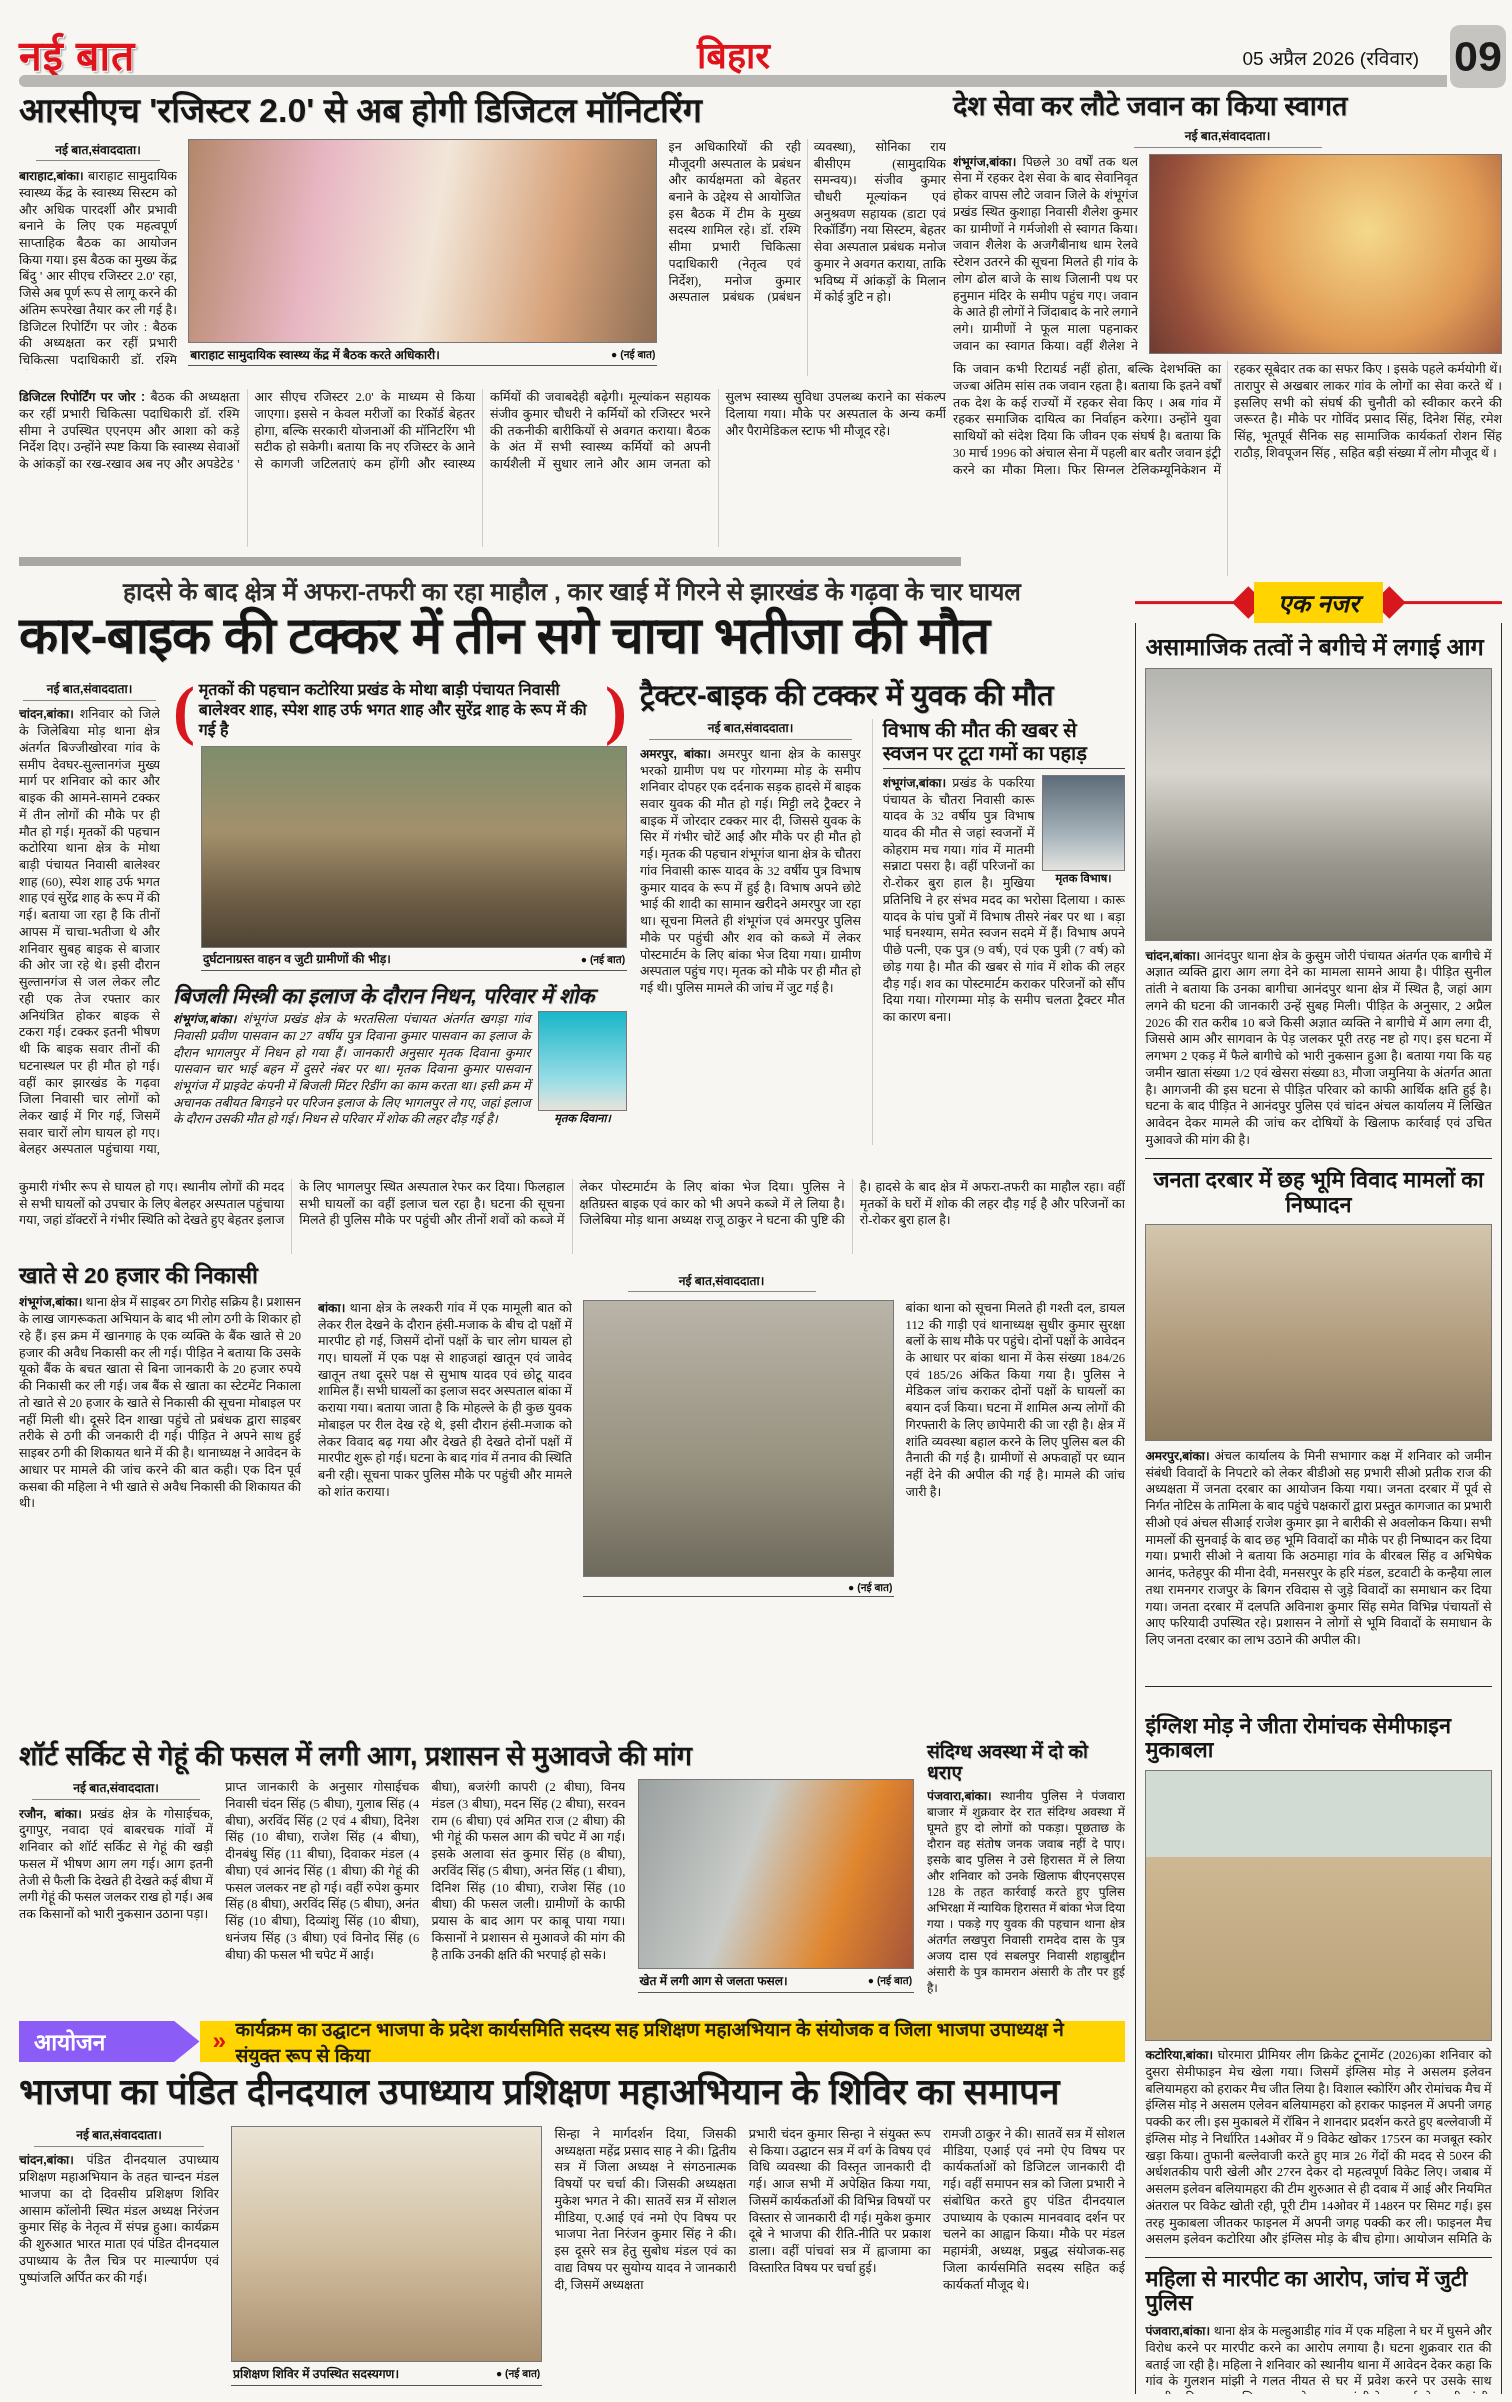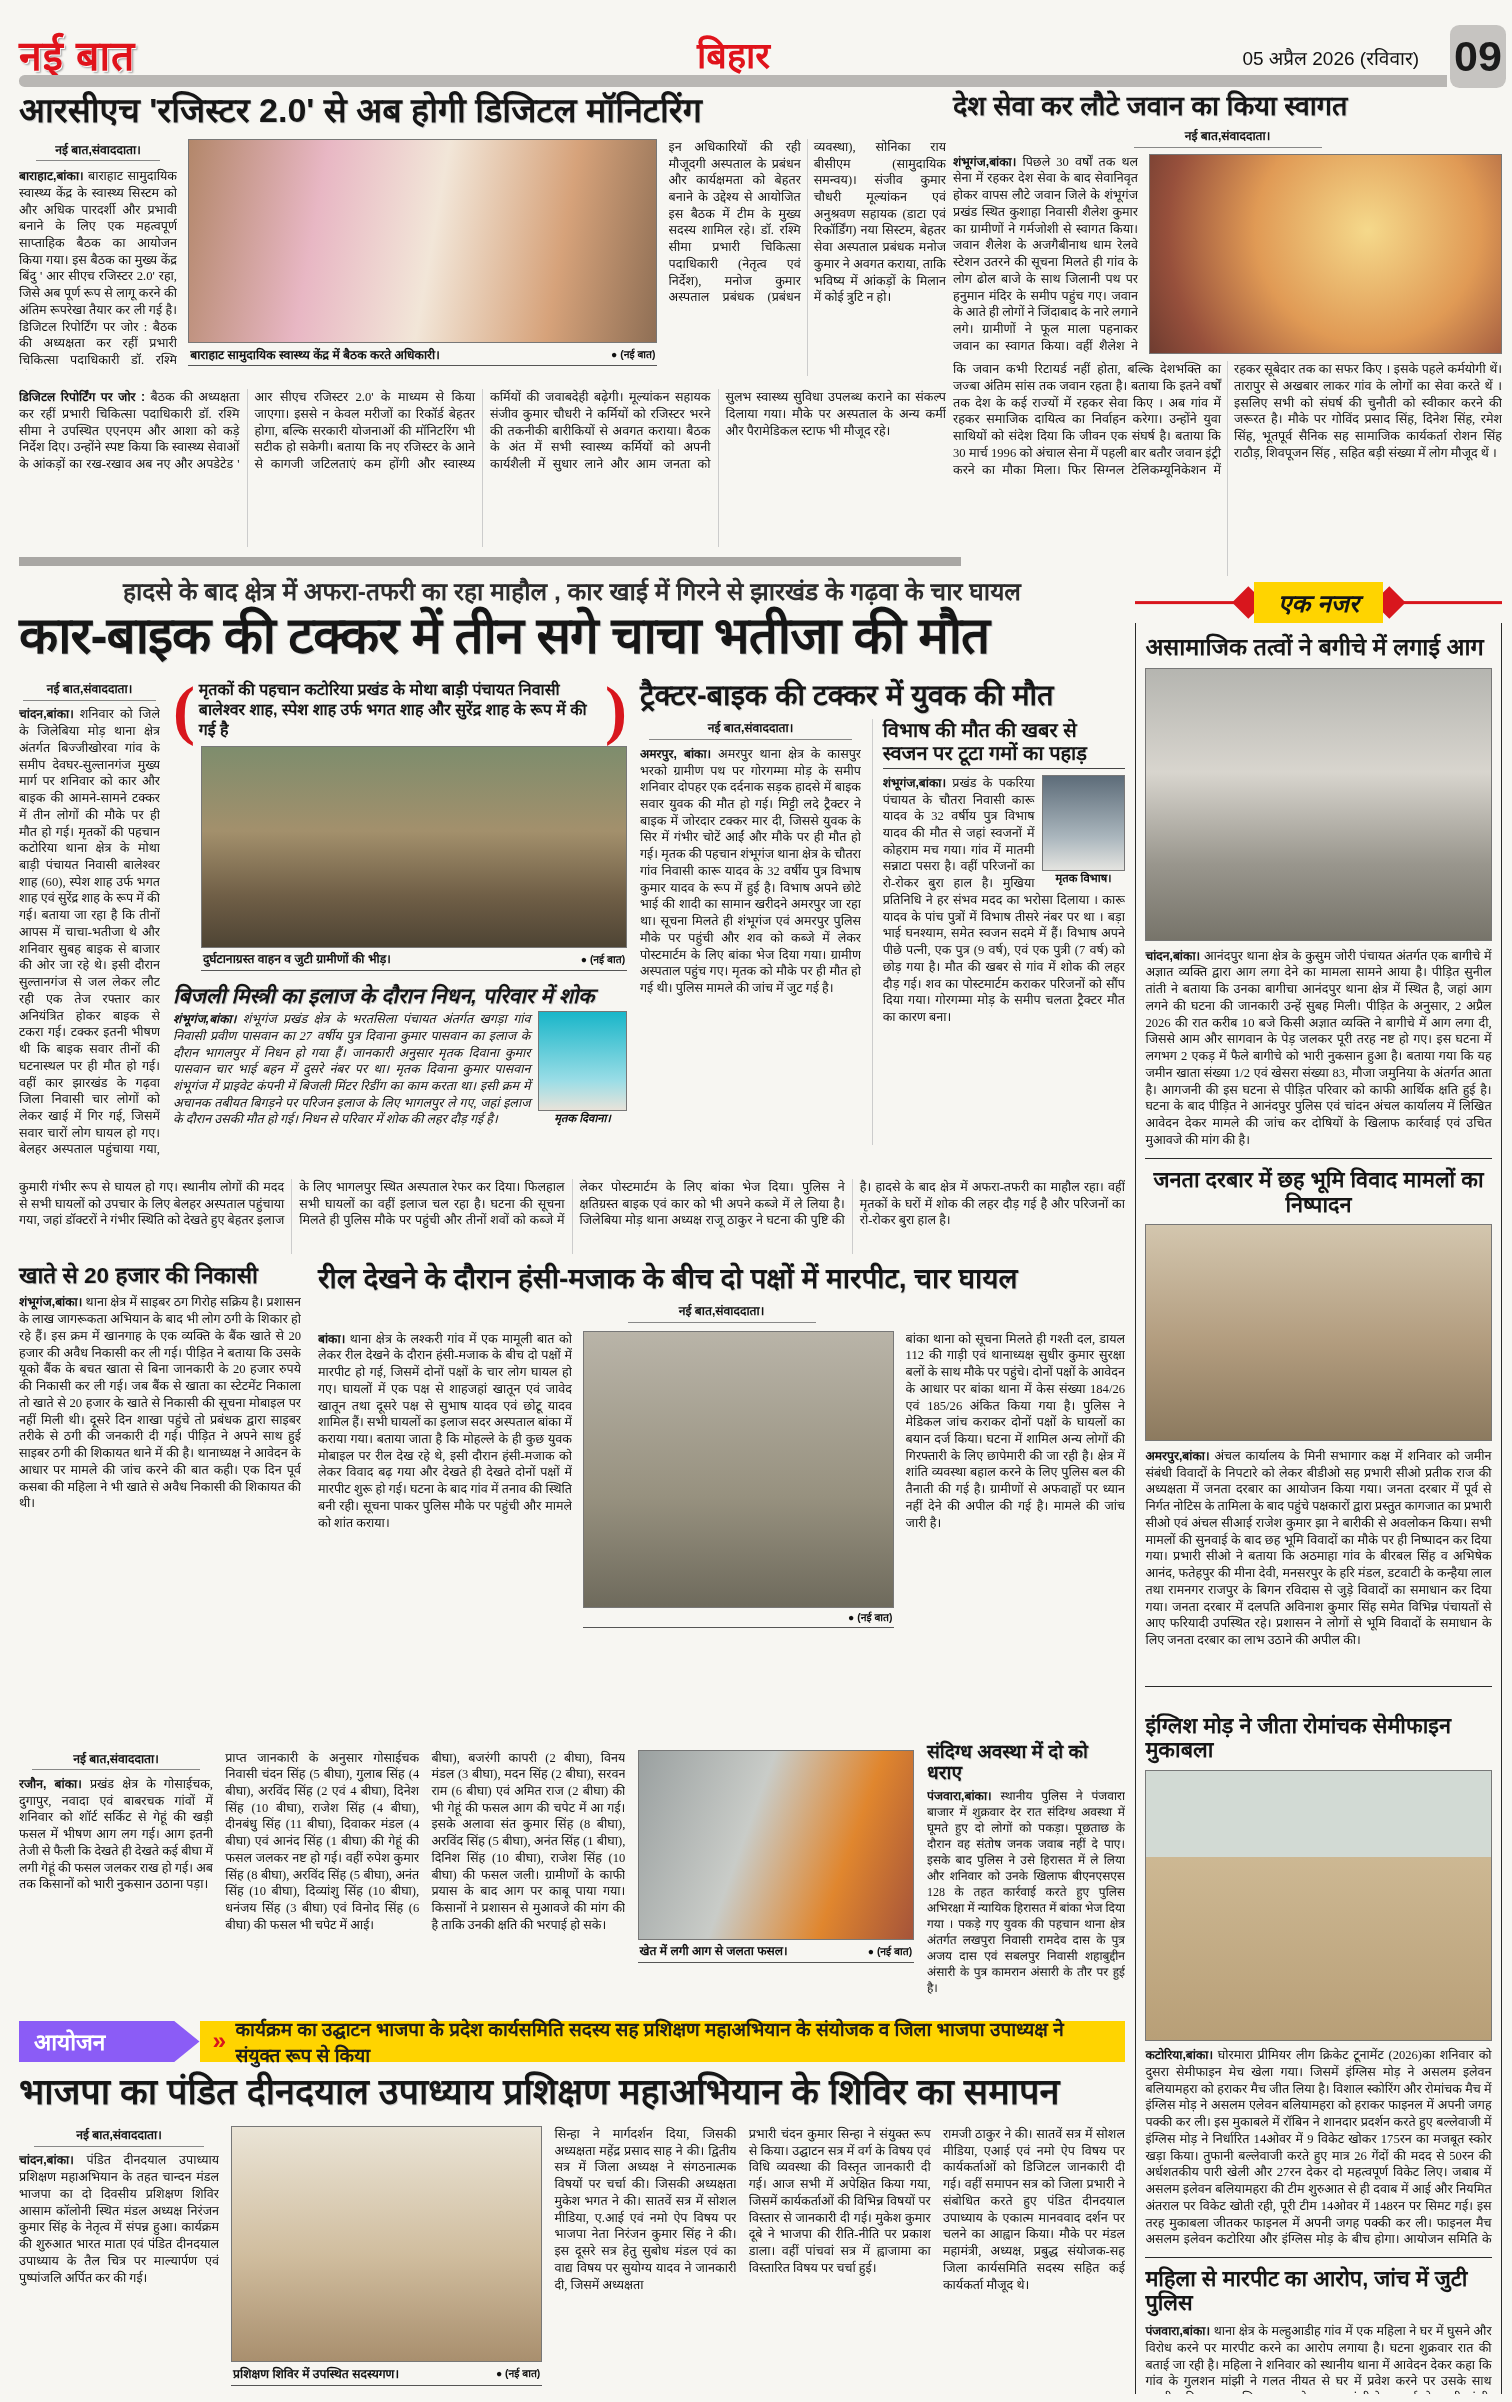--- a/index.html
+++ b/index.html
@@ -176,36 +176,36 @@
 </div>
 
 <div class="body cols4 abs" style="left:19px;top:1179px;width:1106px;height:75px;">कुमारी गंभीर रूप से घायल हो गए। स्थानीय लोगों की मदद से सभी घायलों को उपचार के लिए बेलहर अस्पताल पहुंचाया गया, जहां डॉक्टरों ने गंभीर स्थिति को देखते हुए बेहतर इलाज के लिए भागलपुर स्थित अस्पताल रेफर कर दिया। फिलहाल सभी घायलों का वहीं इलाज चल रहा है। घटना की सूचना मिलते ही पुलिस मौके पर पहुंची और तीनों शवों को कब्जे में लेकर पोस्टमार्टम के लिए बांका भेज दिया। पुलिस ने क्षतिग्रस्त बाइक एवं कार को भी अपने कब्जे में ले लिया है। जिलेबिया मोड़ थाना अध्यक्ष राजू ठाकुर ने घटना की पुष्टि की है। हादसे के बाद क्षेत्र में अफरा-तफरी का माहौल रहा। वहीं मृतकों के घरों में शोक की लहर दौड़ गई है और परिजनों का रो-रोकर बुरा हाल है।</div>
 
 <div class="abs" style="left:19px;top:1264px;width:282px;height:469px;">
   <div class="hl" style="font-size:22.6px;">खाते से 20 हजार की निकासी</div>
   <div class="body" style="margin-top:5.6px;height:426px;"><b class="dl">शंभूगंज,बांका।</b> <span>थाना क्षेत्र में साइबर ठग गिरोह सक्रिय है। प्रशासन के लाख जागरूकता अभियान के बाद भी लोग ठगी के शिकार हो रहे हैं। इस क्रम में खानगाह के एक व्यक्ति के बैंक खाते से 20 हजार की अवैध निकासी कर ली गई। पीड़ित ने बताया कि उसके यूको बैंक के बचत खाता से बिना जानकारी के 20 हजार रुपये की निकासी कर ली गई। जब बैंक से खाता का स्टेटमेंट निकाला तो खाते से 20 हजार के खाते से निकासी की सूचना मोबाइल पर नहीं मिली थी। दूसरे दिन शाखा पहुंचे तो प्रबंधक द्वारा साइबर तरीके से ठगी की जनकारी दी गई। पीड़ित ने अपने साथ हुई साइबर ठगी की शिकायत थाने में की है। थानाध्यक्ष ने आवेदन के आधार पर मामले की जांच करने की बात कही। एक दिन पूर्व कसबा की महिला ने भी खाते से अवैध निकासी की शिकायत की थी।</span></div>
 </div>
 
 <div class="abs" style="left:318px;top:1264px;width:807px;height:469px;">
-  <div class="hl" style="font-size:28px;">रील देखने के दौरान हंसी-मजाक के बीच दो पक्षों में मारपीट, चार घायल</div>
   <div class="byline" style="width:188px;margin:7.5px auto;">नई बात,संवाददाता।</div>
   <div style="display:flex;gap:11.3px;height:369px;">
     <div class="body" style="width:254px;"><b class="dl">बांका।</b> <span>थाना क्षेत्र के लश्करी गांव में एक मामूली बात को लेकर रील देखने के दौरान हंसी-मजाक के बीच दो पक्षों में मारपीट हो गई, जिसमें दोनों पक्षों के चार लोग घायल हो गए। घायलों में एक पक्ष से शाहजहां खातून एवं जावेद खातून तथा दूसरे पक्ष से सुभाष यादव एवं छोटू यादव शामिल हैं। सभी घायलों का इलाज सदर अस्पताल बांका में कराया गया। बताया जाता है कि मोहल्ले के ही कुछ युवक मोबाइल पर रील देख रहे थे, इसी दौरान हंसी-मजाक को लेकर विवाद बढ़ गया और देखते ही देखते दोनों पक्षों में मारपीट शुरू हो गई। घटना के बाद गांव में तनाव की स्थिति बनी रही। सूचना पाकर पुलिस मौके पर पहुंची और मामले को शांत कराया।</span></div>
     <figure style="margin:0;width:311px;">
       <div class="photo ph-police" style="height:275px;"></div>
       <div class="caption">
           <span></span>
           <span class="credit">● (नई बात)</span>
         </div>
     </figure>
     <div class="body" style="flex:1;">बांका थाना को सूचना मिलते ही गश्ती दल, डायल 112 की गाड़ी एवं थानाध्यक्ष सुधीर कुमार सुरक्षा बलों के साथ मौके पर पहुंचे। दोनों पक्षों के आवेदन के आधार पर बांका थाना में केस संख्या 184/26 एवं 185/26 अंकित किया गया है। पुलिस ने मेडिकल जांच कराकर दोनों पक्षों के घायलों का बयान दर्ज किया। घटना में शामिल अन्य लोगों की गिरफ्तारी के लिए छापेमारी की जा रही है। क्षेत्र में शांति व्यवस्था बहाल करने के लिए पुलिस बल की तैनाती की गई है। ग्रामीणों से अफवाहों पर ध्यान नहीं देने की अपील की गई है। मामले की जांच जारी है।</div>
   </div>
 </div>
 
 <div class="abs" style="left:19px;top:1742px;width:895px;height:271px;">
+  <div class="hl" style="font-size:27px;">शॉर्ट सर्किट से गेहूं की फसल में लगी आग, प्रशासन से मुआवजे की मांग</div>
   <div style="display:flex;gap:12.2px;margin-top:7.5px;height:228px;">
     <div style="width:194px;">
       <div class="byline" style="margin:0 13px 5.6px 13px;">नई बात,संवाददाता।</div>
       <div class="body" style="height:192px;"><b class="dl">रजौन, बांका।</b> <span>प्रखंड क्षेत्र के गोसाईचक, दुगापुर, नवादा एवं बाबरचक गांवों में शनिवार को शॉर्ट सर्किट से गेहूं की खड़ी फसल में भीषण आग लग गई। आग इतनी तेजी से फैली कि देखते ही देखते कई बीघा में लगी गेहूं की फसल जलकर राख हो गई। अब तक किसानों को भारी नुकसान उठाना पड़ा।</span></div>
     </div>
     <div class="body" style="width:194px;">प्राप्त जानकारी के अनुसार गोसाईचक निवासी चंदन सिंह (5 बीघा), गुलाब सिंह (4 बीघा), अरविंद सिंह (2 एवं 4 बीघा), दिनेश सिंह (10 बीघा), राजेश सिंह (4 बीघा), दीनबंधु सिंह (11 बीघा), दिवाकर मंडल (4 बीघा) एवं आनंद सिंह (1 बीघा) की गेहूं की फसल जलकर नष्ट हो गई। वहीं रुपेश कुमार सिंह (8 बीघा), अरविंद सिंह (5 बीघा), अनंत सिंह (10 बीघा), दिव्यांशु सिंह (10 बीघा), धनंजय सिंह (3 बीघा) एवं विनोद सिंह (6 बीघा) की फसल भी चपेट में आई।</div>
     <div class="body" style="width:194px;">बीघा), बजरंगी कापरी (2 बीघा), विनय मंडल (3 बीघा), मदन सिंह (2 बीघा), सरवन राम (6 बीघा) एवं अमित राज (2 बीघा) की भी गेहूं की फसल आग की चपेट में आ गई। इसके अलावा संत कुमार सिंह (8 बीघा), अरविंद सिंह (5 बीघा), अनंत सिंह (1 बीघा), दिनिश सिंह (10 बीघा), राजेश सिंह (10 बीघा) की फसल जली। ग्रामीणों के काफी प्रयास के बाद आग पर काबू पाया गया। किसानों ने प्रशासन से मुआवजे की मांग की है ताकि उनकी क्षति की भरपाई हो सके।</div>
     <figure style="margin:0;flex:1;">
       <div class="photo ph-wheatfire" style="height:188px;"></div>
       <div class="caption">

